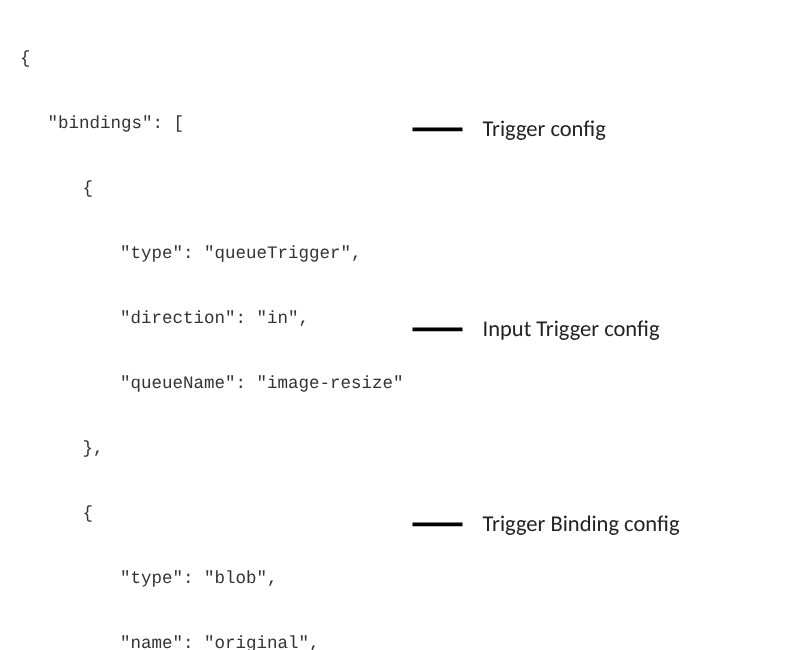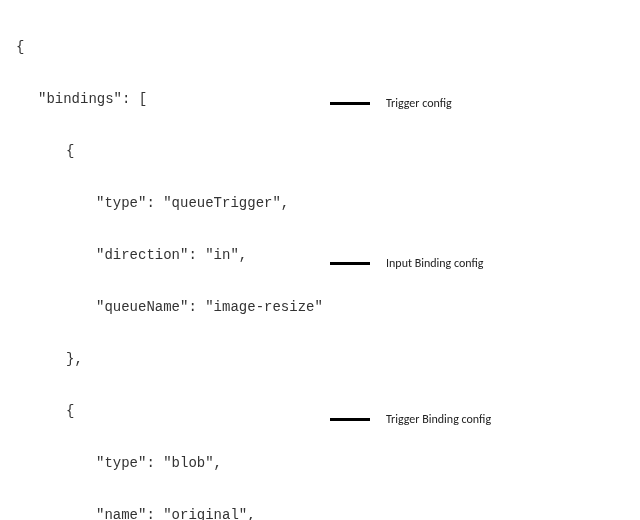--- a/index.html
+++ b/index.html
@@ -21,21 +21,21 @@
   .ind1 { padding-left: 22px; }
   .ind2 { padding-left: 50px; }
   .ind3 { padding-left: 80px; }
   .line { display: block; }
   .annotation {
     position: absolute;
     left: 330px;
     display: flex;
     align-items: center;
     font-family: Calibri, Arial, sans-serif;
-    font-size: 12px;
+    font-size: 18px;
     color: #222222;
     white-space: nowrap;
   }
   .annotation .dash {
     width: 40px;
     height: 0;
     border-top: 3px solid #000;
     margin-right: 16px;
   }
 </style>
@@ -64,19 +64,19 @@
 
 
 
 
 <div class="annotation" style="top: 90px;">
   <span class="dash"></span>
   <span>Trigger config</span>
 </div>
 <div class="annotation" style="top: 250px;">
   <span class="dash"></span>
-  <span>Input Binding config</span>
+  <span>Input Trigger config</span>
 </div>
 <div class="annotation" style="top: 406px;">
   <span class="dash"></span>
   <span>Trigger Binding config</span>
 </div>
 </div>
 
 </body></html>

